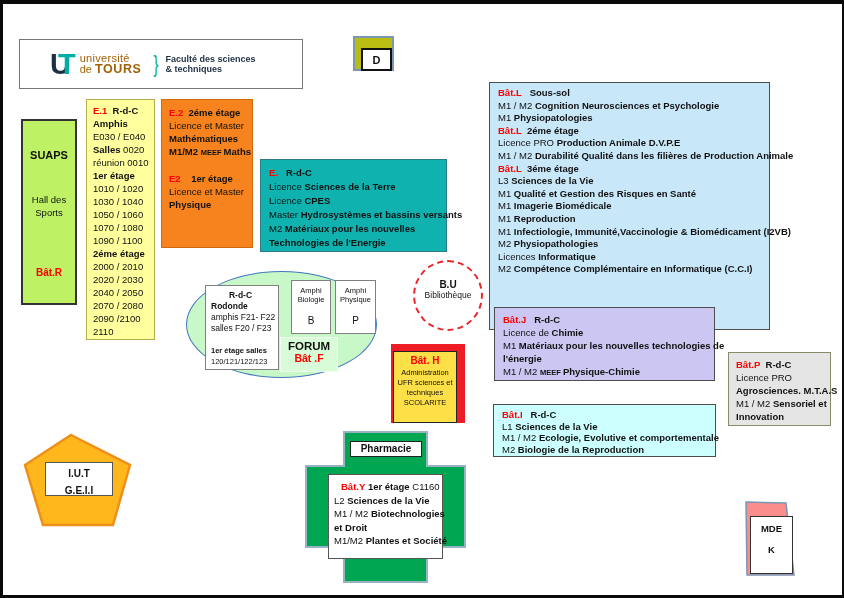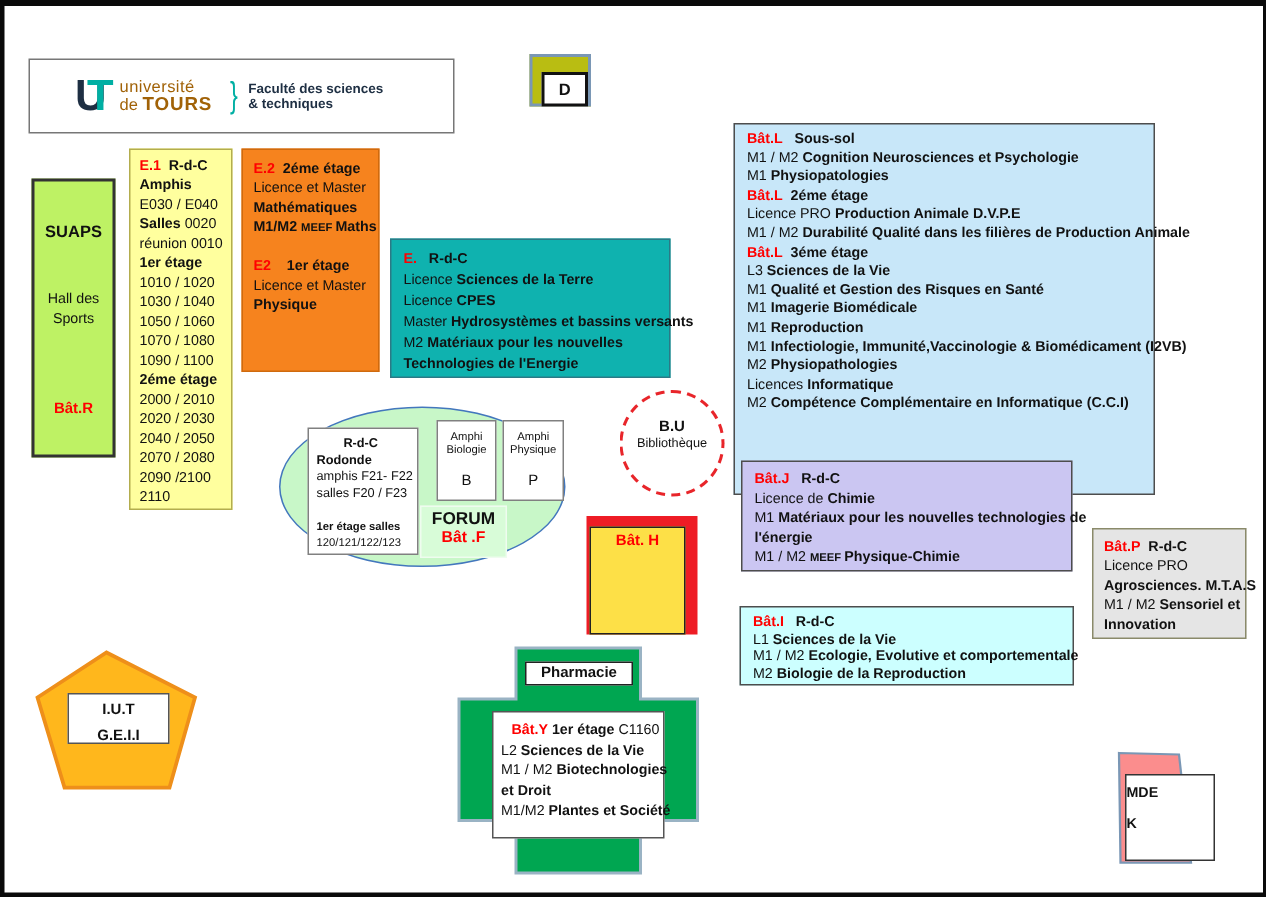--- a/index.html
+++ b/index.html
@@ -67,21 +67,21 @@
 
   .pharmacie{left:347px;top:437px;width:72px;height:16px;background:#fff;border:1.5px solid #222;text-align:center;font-weight:bold;font-size:10px;line-height:13px;}
 
   .baty-box{left:325px;top:470px;width:115px;height:85px;background:#fff;border:1px solid #555;padding:5px 0 0 5px;font-size:9.5px;line-height:13.5px;}
   .baty-box .ln:first-child{padding-left:7px;}
 
   .iut-box{left:42px;top:458px;width:68px;height:34px;background:#fff;border:1px solid #555;text-align:center;}
   .iut-1{font-weight:bold;font-size:10px;margin-top:5px;}
   .iut-2{font-weight:bold;font-size:10px;margin-top:6px;}
 
-  .mde-box{left:747px;top:512px;width:60px;height:58px;background:#fff;border:1.5px solid #333;}
+  .mde-box{left:747px;top:512px;width:43px;height:58px;background:#fff;border:1.5px solid #333;text-align:center;}
   .mde-1{font-weight:bold;font-size:9.5px;margin-top:6px;}
   .mde-2{font-weight:bold;font-size:9.5px;margin-top:10px;}
 </style>
 </head>
 <body>
 
 <div class="canvas">
 
   <svg class="shapes" width="844" height="598" viewBox="0 0 844 598">
     <polygon points="341,428 424,428 424,462 462,462 462,543 424,543 424,578 341,578 341,543 303,543 303,462 341,462" fill="#00A651" stroke="#9AB3C4" stroke-width="2"></polygon>
@@ -222,20 +222,26 @@
   </div>
 
   <div class="block bu">
     <div class="bu-1">B.U</div>
     <div class="bu-2">Bibliothèque</div>
   </div>
 
   <div class="block bath">
     <div class="bath-inner">
       <div class="bath-title">Bât. H</div>
+      <div>
+          <div class="ln"><span>Administration</span></div>
+          <div class="ln"><span>UFR sciences et</span></div>
+          <div class="ln"><span>techniques</span></div>
+          <div class="ln"><span>SCOLARITE</span></div>
+        </div>
     </div>
   </div>
 
   <div class="block pharmacie">Pharmacie</div>
 
   <div class="block baty-box">
       <div class="ln"><span class="red">Bât.Y</span><span> </span><span class="b">1er étage </span><span>C1160</span></div>
       <div class="ln"><span>L2 </span><span class="b">Sciences de la Vie</span></div>
       <div class="ln"><span>M1 / M2 </span><span class="b">Biotechnologies</span></div>
       <div class="ln"><span class="b">et Droit</span></div>

